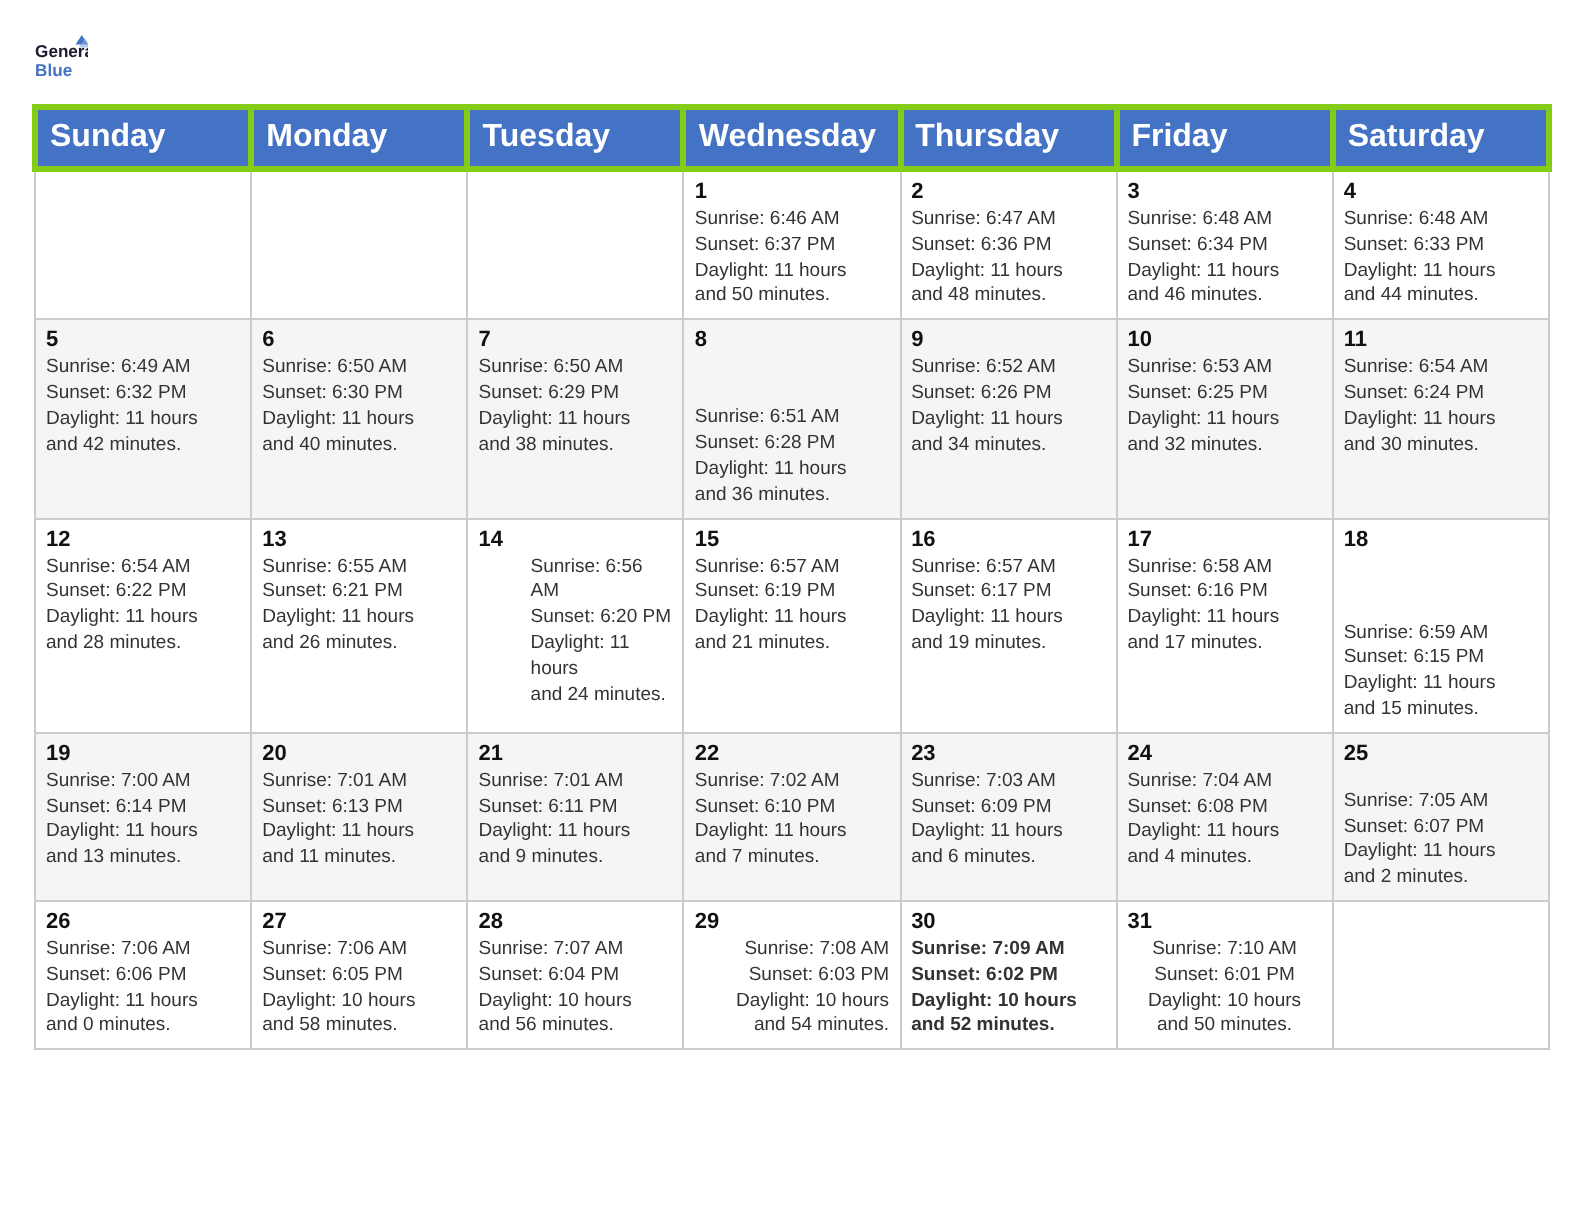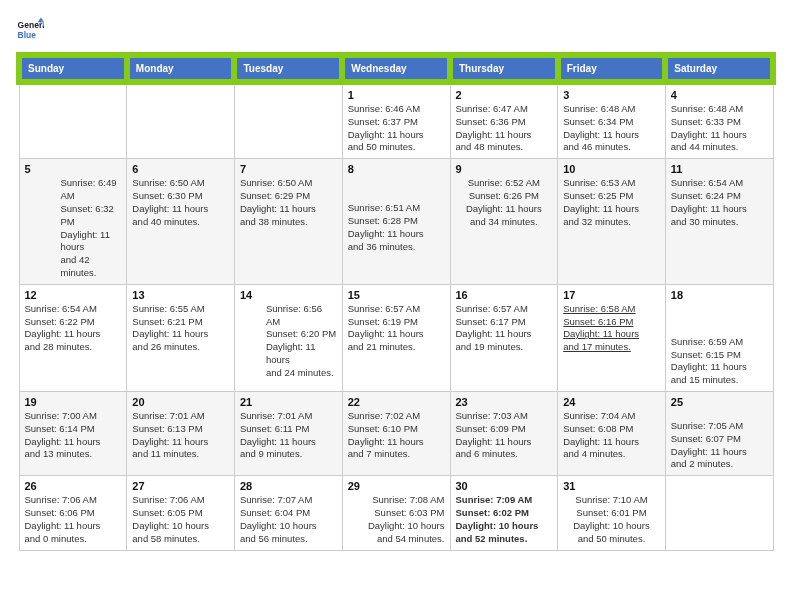--- a/index.html
+++ b/index.html
@@ -39,25 +39,25 @@
       color: #1a1a2e;
     }
     .calendar {
       width: 100%;
       border-collapse: collapse;
       border: 1px solid #ccc;
     }
     .calendar th {
       background-color: #4472C4;
       color: #fff;
-      font-size: 10px;
+      font-size: 16px;
       font-weight: bold;
       padding: 5px 6px;
       text-align: left;
-      border: 6px solid #84cc16;
+      border: 3px solid #84cc16;
     }
     .calendar td {
       vertical-align: top;
       border: 1px solid #ccc;
       padding: 4px 5px;
       width: 108px;
       min-height: 80px;
       font-size: 10px;
       color: #222;
       background: #fff;
@@ -143,21 +143,21 @@
           <div class="day-number">4</div>
           <div class="day-info" style="white-space: pre-line;">Sunrise: 6:48 AM
 Sunset: 6:33 PM
 Daylight: 11 hours
 and 44 minutes.</div>
         </td>
       </tr>
       <tr>
         <td>
           <div class="day-number">5</div>
-          <div class="day-info" style="white-space: pre-line; margin-left: 36px;">Sunrise: 6:49 AM
+          <div class="day-info" style="white-space: pre-line;">Sunrise: 6:49 AM
 Sunset: 6:32 PM
 Daylight: 11 hours
 and 42 minutes.</div>
         </td>
         <td>
           <div class="day-number">6</div>
           <div class="day-info" style="white-space: pre-line;">Sunrise: 6:50 AM
 Sunset: 6:30 PM
 Daylight: 11 hours
 and 40 minutes.</div>
@@ -171,21 +171,21 @@
         </td>
         <td>
           <div class="day-number">8</div>
           <div class="day-info" style="white-space: pre-line; margin-top: 27px;">Sunrise: 6:51 AM
 Sunset: 6:28 PM
 Daylight: 11 hours
 and 36 minutes.</div>
         </td>
         <td>
           <div class="day-number">9</div>
-          <div class="day-info" style="white-space: pre-line; text-align: center;">Sunrise: 6:52 AM
+          <div class="day-info" style="white-space: pre-line;">Sunrise: 6:52 AM
 Sunset: 6:26 PM
 Daylight: 11 hours
 and 34 minutes.</div>
         </td>
         <td>
           <div class="day-number">10</div>
           <div class="day-info" style="white-space: pre-line;">Sunrise: 6:53 AM
 Sunset: 6:25 PM
 Daylight: 11 hours
 and 32 minutes.</div>
@@ -229,21 +229,21 @@
         </td>
         <td>
           <div class="day-number">16</div>
           <div class="day-info" style="white-space: pre-line;">Sunrise: 6:57 AM
 Sunset: 6:17 PM
 Daylight: 11 hours
 and 19 minutes.</div>
         </td>
         <td>
           <div class="day-number">17</div>
-          <div class="day-info" style="white-space: pre-line; text-decoration: underline;">Sunrise: 6:58 AM
+          <div class="day-info" style="white-space: pre-line;">Sunrise: 6:58 AM
 Sunset: 6:16 PM
 Daylight: 11 hours
 and 17 minutes.</div>
         </td>
         <td>
           <div class="day-number">18</div>
           <div class="day-info" style="white-space: pre-line; margin-top: 35px;">Sunrise: 6:59 AM
 Sunset: 6:15 PM
 Daylight: 11 hours
 and 15 minutes.</div>

